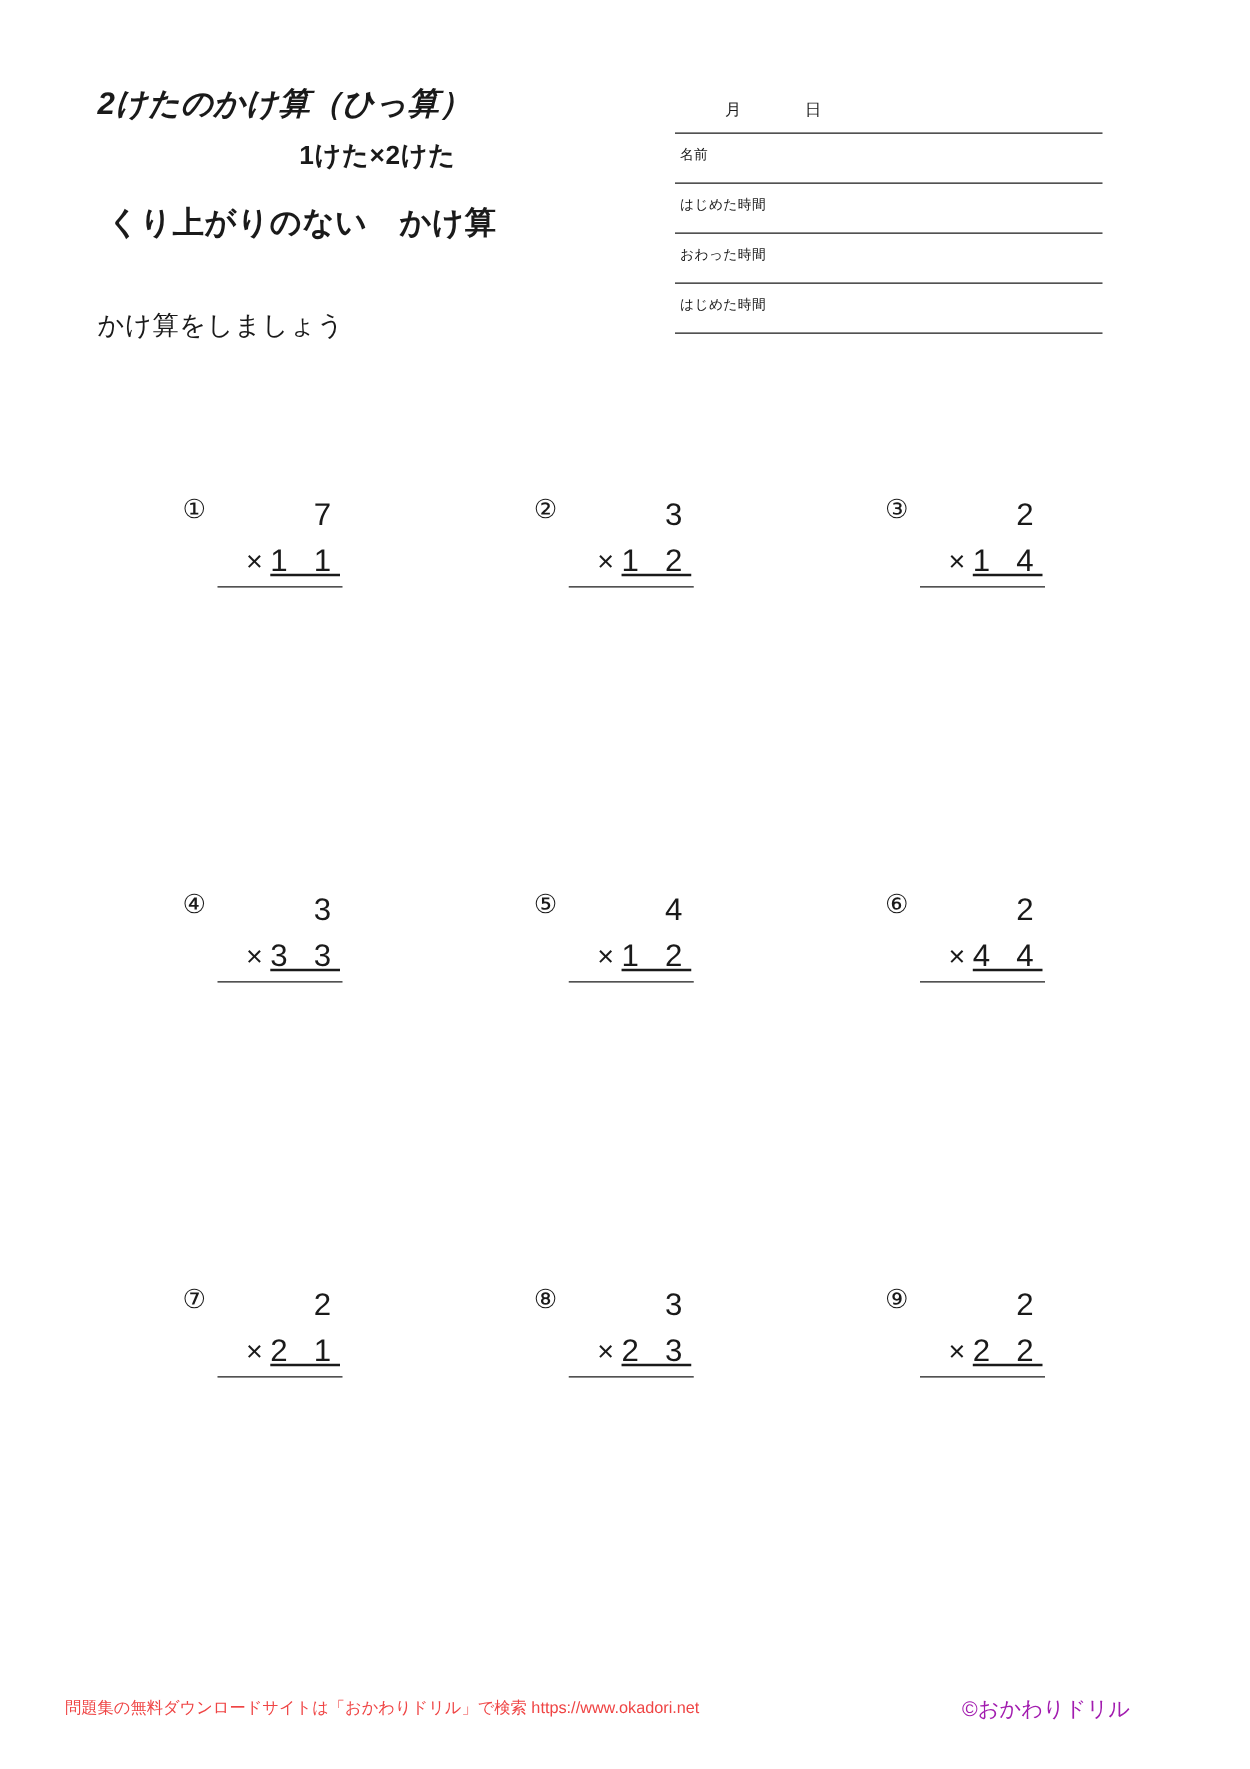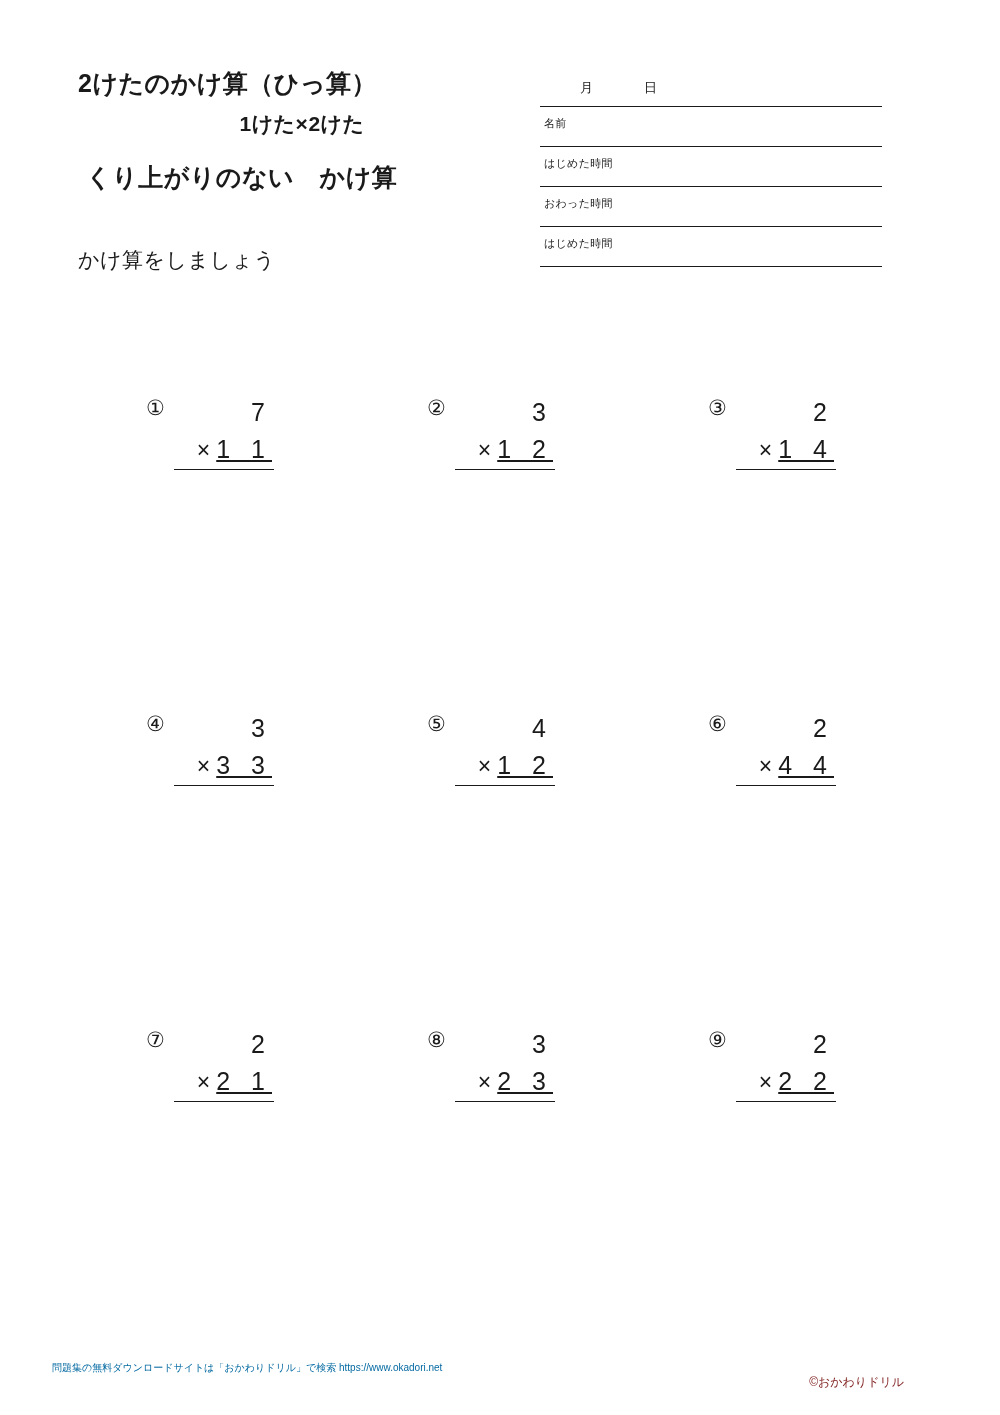--- a/index.html
+++ b/index.html
@@ -29,20 +29,21 @@
     top: 0;
     left: 0;
     width: 440px;
   }
   .title-main {
     font-size: 25px;
     font-weight: bold;
     letter-spacing: 0.5px;
     line-height: 1.2;
     margin: 0 0 12px 0;
+    font-style: italic;
   }
   .title-sub1 {
     font-size: 21px;
     font-weight: bold;
     margin: 0 0 23px 8px;
     letter-spacing: 0.5px;
     text-align: center;
   }
   .title-sub2 {
     font-size: 25px;
@@ -151,29 +152,29 @@
     border-top: 1.6px solid #1a1a1a;
     margin-top: 1px;
     width: 100px;
   }
 
   
   .footer-left {
     position: absolute;
     left: 52px;
     bottom: 40px;
-    font-size: 10px;
-    color: #0369a1;
+    font-size: 13px;
+    color: #ef4444;
   }
   .footer-right {
     position: absolute;
     right: 96px;
-    bottom: 24px;
-    font-size: 12px;
-    color: #7f1d1d;
+    bottom: 36px;
+    font-size: 17px;
+    color: #a21caf;
   }
 </style>
 </head>
 <body>
 
 <div class="header">
 
   <div class="title-block">
     <div class="title-main">2けたのかけ算（ひっ算）</div>
     <div class="title-sub1">1けた×2けた</div>

